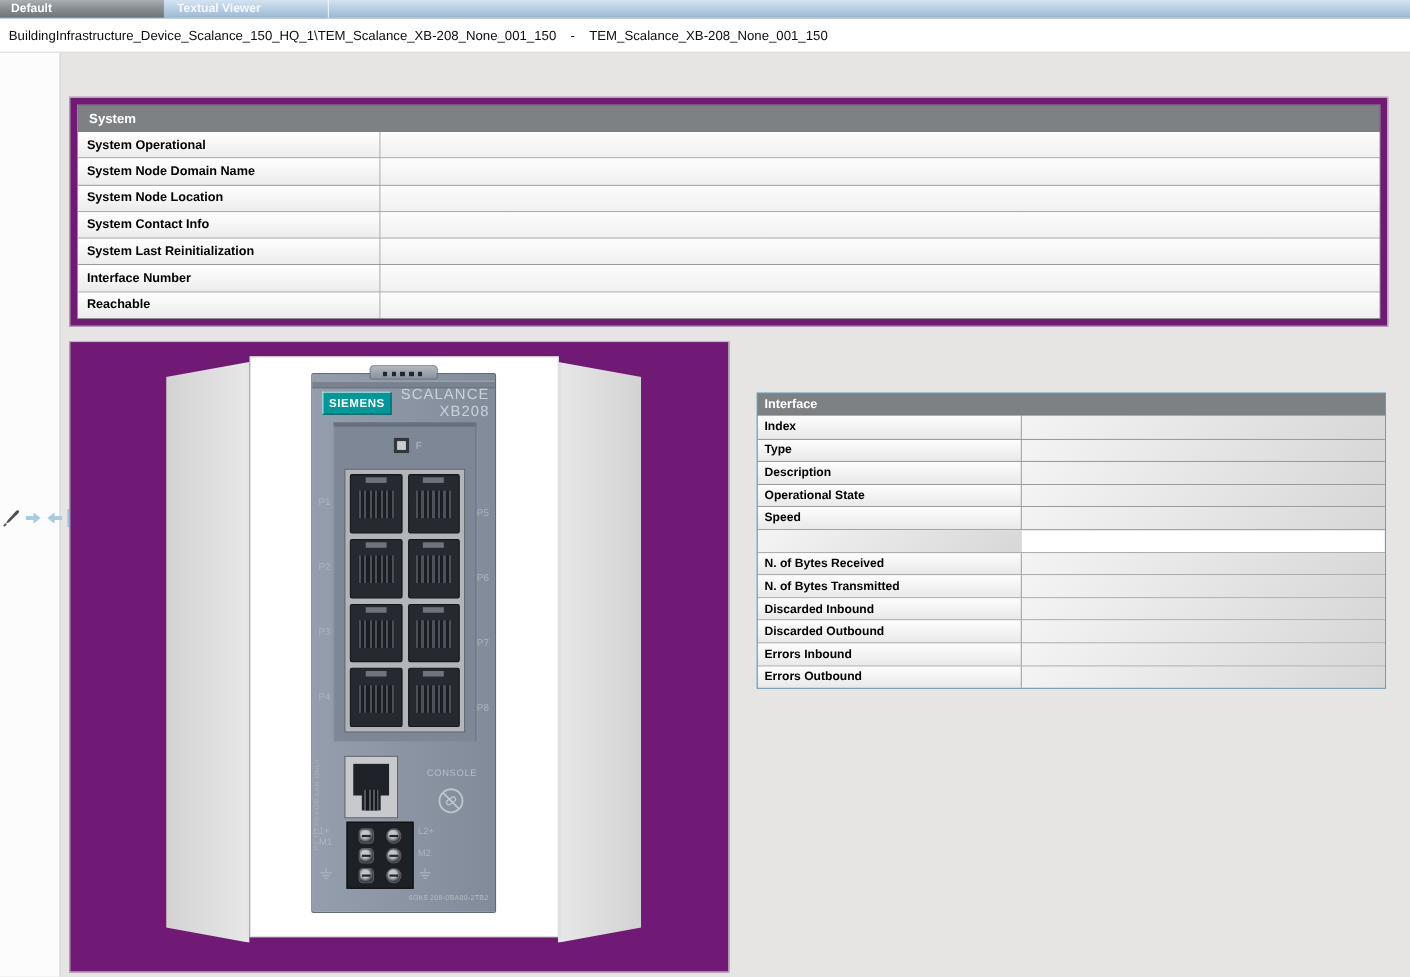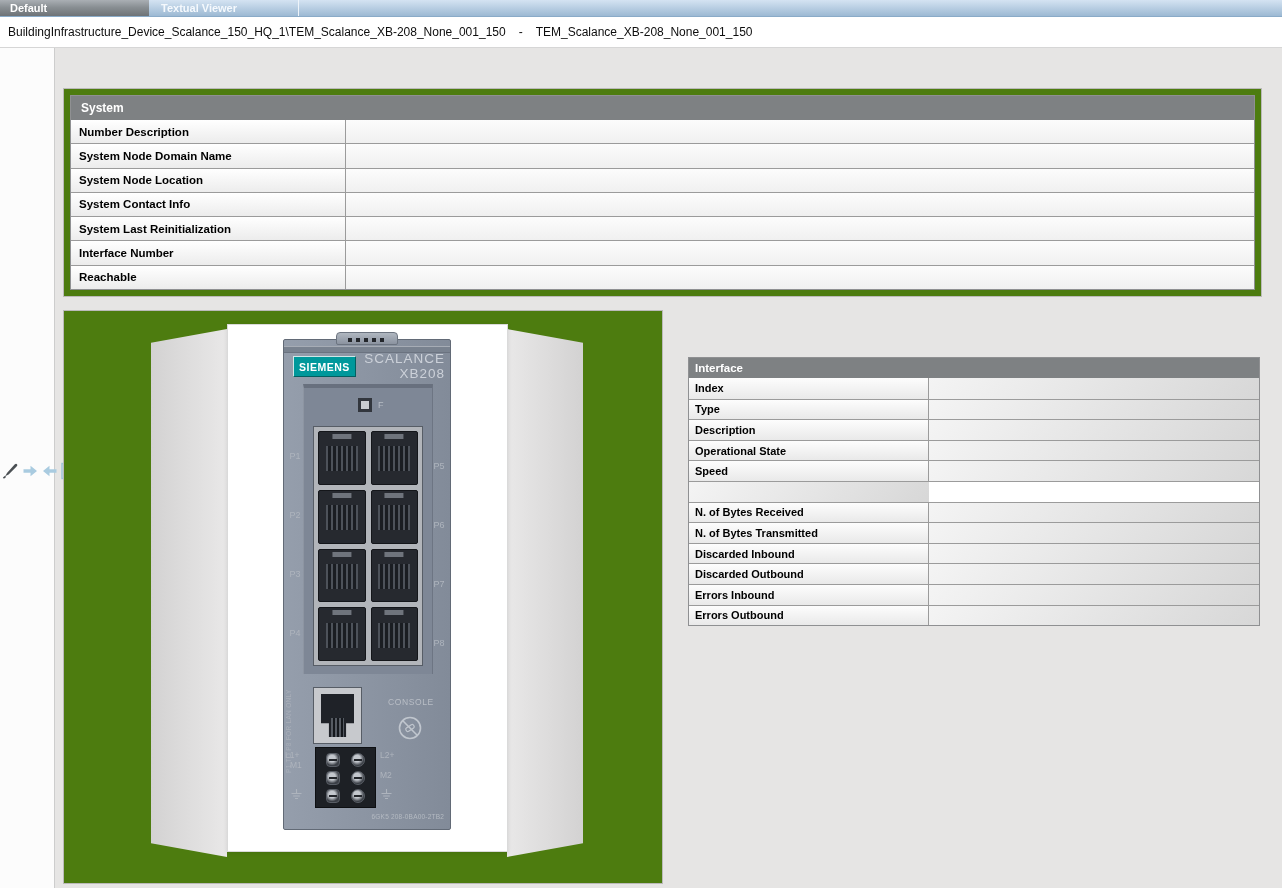--- a/index.html
+++ b/index.html
@@ -33,21 +33,21 @@
     display:flex; flex-direction:row; align-items:center; padding-top:8px;
   }
   .tool { width:28px; height:26px; display:flex; align-items:center; justify-content:center;
     margin-bottom:2px; border-radius:3px; cursor:default; }
   .tool.selected { background:#d2d2d2; }
   .tool-divider { width:34px; border:none; border-top:1px solid #9a9a9a; margin:7px 0 9px; }
   .zoom-text { font-size:12.5px; font-weight:bold; color:#4c5155; height:22px; margin-bottom:4px;
     display:flex; align-items:center; }
   svg.ic { display:block; }
   
-  .panel { position:absolute; background:#4d7c0f; border:1px solid #bbbab9; }
+  .panel { position:absolute; background:#701a75; border:1px solid #bbbab9; }
   
   .system-panel { left:63px; top:88px; width:1199px; height:209px; padding:6px; }
   .sys-table { width:100%; height:100%; border:1px solid #8f9092; display:flex; flex-direction:column; }
   .table-header { background:#7e8183; color:#fff; font-weight:bold; font-size:12px;
     display:flex; align-items:center; padding-left:10px; }
   .sys-table .table-header { height:24px; min-height:24px; }
   .tbody { flex:1; display:flex; flex-direction:column; background:#fff; }
   .trow { display:grid; border-top:1px solid #9b9b9b; }
   .trow:first-child { border-top:none; }
   .sys-body .trow { flex:1; grid-template-columns:275px 1fr; }
@@ -277,21 +277,21 @@
       <line x1="8" y1="15" x2="14" y2="15" stroke="#6e7377" stroke-width="1"></line>
     </svg>
   </div>
 </div>
 
 <div class="panel system-panel">
   <div class="sys-table">
     <div class="table-header">System</div>
     <div class="tbody sys-body">
         <div class="trow">
-          <div class="cell label">Number Description</div>
+          <div class="cell label">System Operational</div>
           <div class="cell value"></div>
         </div>
         <div class="trow">
           <div class="cell label">System Node Domain Name</div>
           <div class="cell value"></div>
         </div>
         <div class="trow">
           <div class="cell label">System Node Location</div>
           <div class="cell value"></div>
         </div>

